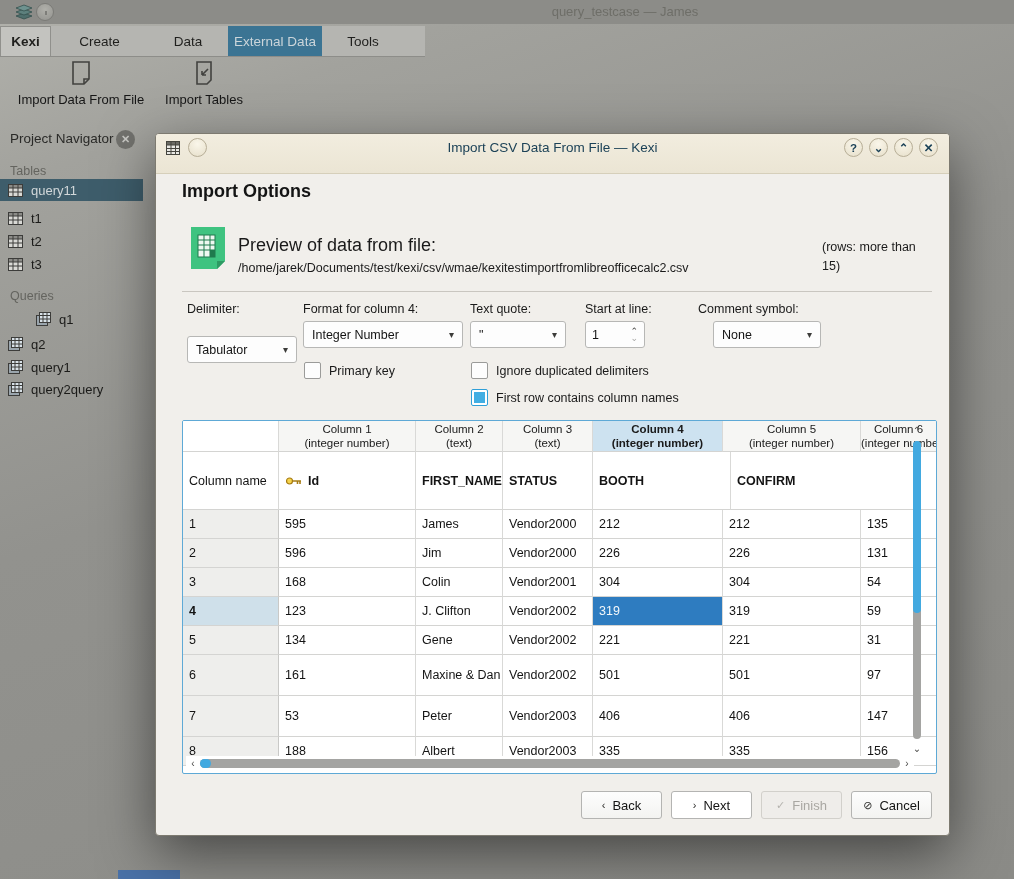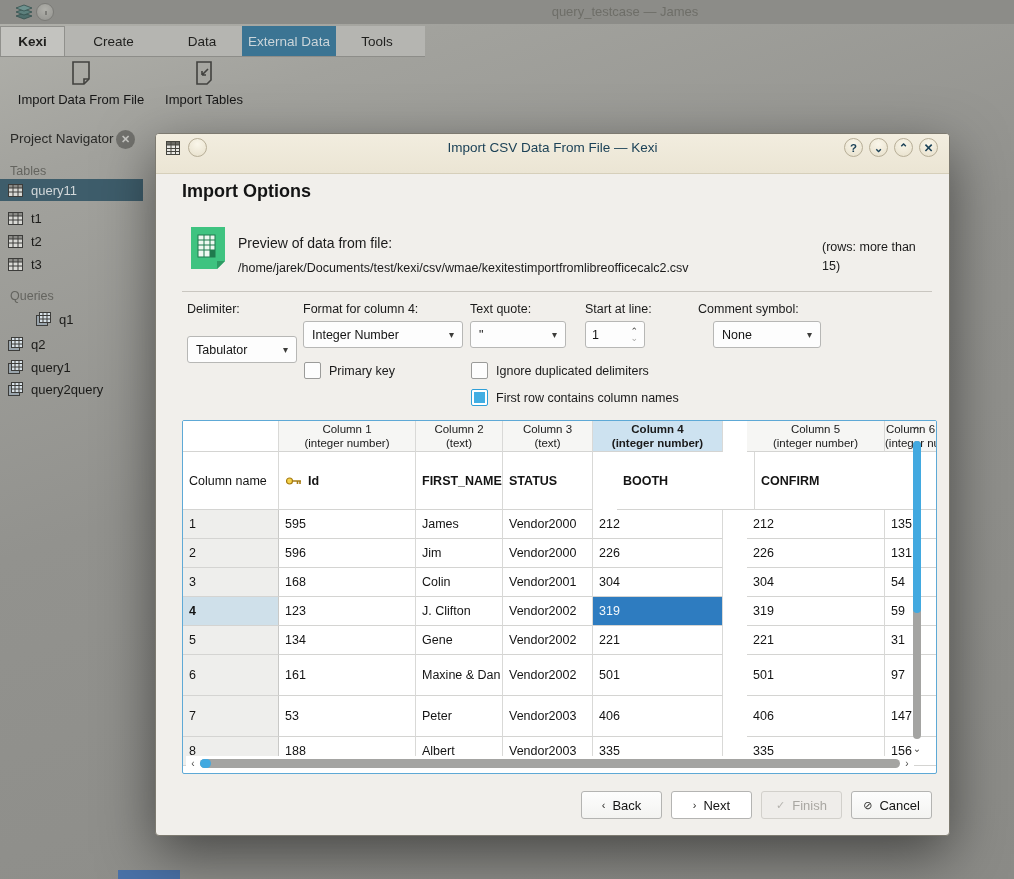--- a/index.html
+++ b/index.html
@@ -14,21 +14,21 @@
   .main-title { position:absolute; left:400px; top:4px; width:450px; text-align:center;
                 font-size:13px; color:#6e6e68; }
   .app-icon { position:absolute; left:14px; top:3px; }
   .menu-circle { position:absolute; left:36px; top:3px; width:18px; height:18px; border-radius:50%;
                  background:radial-gradient(circle at 50% 35%,#b0b0aa,#93938f); border:1px solid #7b7b77; }
   .menu-circle:after { content:""; position:absolute; left:8px; top:7px; width:2px; height:4px; background:#7d7d79; }
 
   .tabbar { position:absolute; left:0; top:26px; width:425px; height:31px;
             background:#b5b5b1; border-bottom:1px solid #8d8d89; display:flex; }
   .tab { display:flex; align-items:center; justify-content:center; font-size:13.5px; color:#1f1f1d; }
-  .tab-kexi { width:65px; background:#c3c3bf; border:1px solid #90908c; border-bottom:none; font-weight:bold; }
+  .tab-kexi { width:51px; background:#c3c3bf; border:1px solid #90908c; border-bottom:none; font-weight:bold; }
   .tab-create { width:97px; } .tab-data { width:80px; }
   .tab-external { width:94px; background:#3b7493; color:#cbd5da; }
   .tab-tools { width:82px; }
 
   .tool-btn { position:absolute; top:60px; text-align:center; color:#161616; font-size:13px; }
   .tool-btn .ticon { display:block; margin:0 auto 6px auto; }
 
   
   .pn-title { position:absolute; left:10px; top:131px; font-size:13.5px; color:#2a2a28; }
   .pn-close { position:absolute; left:116px; top:130px; width:19px; height:19px; border-radius:50%;
@@ -55,21 +55,21 @@
                font-size:13.5px; color:#1c4257; }
   .dlg-circle { position:absolute; top:4px; width:19px; height:19px; border-radius:50%;
                 border:1px solid #b7ae97; background:radial-gradient(circle at 50% 30%,#faf6ea,#e6dfca);
                 color:#1c4257; font-size:11.5px; font-weight:bold; text-align:center; line-height:18px; }
   .dlg-icon-grid { position:absolute; left:10px; top:7px; }
   .dlg-circle-left { left:32px; }
 
   .dlg-heading { position:absolute; left:26px; top:47px; font-size:18px; font-weight:bold; color:#141414; }
 
   .csv-icon { position:absolute; left:33px; top:91px; }
-  .preview-label { position:absolute; left:82px; top:101px; font-size:14px; color:#1a1a1a; }
+  .preview-label { position:absolute; left:82px; top:101px; font-size:18px; color:#1a1a1a; }
   .file-path { position:absolute; left:82px; top:127px; font-size:12.5px; color:#1a1a1a; }
   .rows-note { position:absolute; left:666px; top:104px; width:112px; font-size:12.5px; color:#1a1a1a; line-height:1.55; }
   .sep { position:absolute; left:26px; top:157px; width:750px; height:1px; background:#c9c6c0; }
 
   .fld-label { position:absolute; top:168px; font-size:12.5px; color:#1a1a1a; }
   .combo { position:absolute; height:27px; background:#fdfdfd; border:1px solid #b7b7b5; border-radius:3px;
            font-size:12.5px; color:#141414; display:flex; align-items:center; padding:0 8px; }
   .combo .chev { margin-left:auto; font-size:10px; color:#3c3c3a; }
   .spin { position:absolute; height:27px; width:60px; background:#fdfdfd; border:1px solid #b7b7b5; border-radius:3px;
           font-size:12.5px; color:#141414; display:flex; align-items:center; padding:0 6px; }
@@ -79,21 +79,21 @@
   .chk-row { position:absolute; display:flex; align-items:center; font-size:12.5px; color:#1a1a1a; }
   .chk { width:17px; height:17px; border:1px solid #9b9b99; border-radius:2px; background:#fdfdfd; margin-right:8px; flex:0 0 auto; }
   .chk.checked { border-color:#2f9fd8; background:#fff; padding:2px; }
   .chk.checked:after { content:""; display:block; width:100%; height:100%; background:#41aee3; }
 
   
   .preview-table { position:absolute; left:26px; top:286px; width:755px; height:354px;
                    border:1px solid #5ea9d6; border-radius:2px; background:#fff; overflow:hidden; }
   .trow { display:flex; width:753px; }
   .tcell { border-right:1px solid #d9d9d7; border-bottom:1px solid #d4d4d2; overflow:hidden; white-space:nowrap; }
-  .c0{width:96px;} .c1{width:137px;} .c2{width:87px;} .c3{width:90px;} .c4{width:130px;} .c5{width:138px;margin-left:24px;} .c6{flex:1; border-right:none;}
+  .c0{width:96px;} .c1{width:137px;} .c2{width:87px;} .c3{width:90px;} .c4{width:130px;} .c5{width:138px;} .c6{flex:1; border-right:none;}
   .t-header { height:31px; }
   .t-header .tcell { background:#f6f6f4; font-size:11.5px; color:#1a1a1a; text-align:center; line-height:1.25; padding-top:1px; }
   .t-header .corner { background:#fff; }
   .t-header .hl { background:#cde2f0; font-weight:bold; }
   .t-colname { height:58px; }
   .t-colname .tcell { display:flex; align-items:center; padding:0 6px; font-size:12.5px; font-weight:bold; color:#141414; }
   .t-colname .rowlab { font-weight:normal; }
   .keyicon { margin-right:6px; flex:0 0 auto; }
   .drow .tcell { display:flex; align-items:center; padding:0 6px; font-size:12.5px; color:#141414; }
   .drow .rnum { background:#eeeeec; border-right:1px solid #c9c9c7; }

